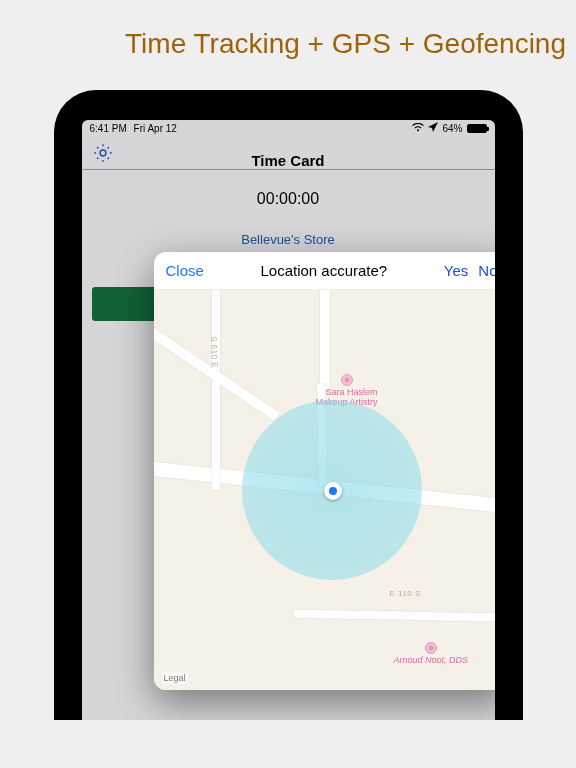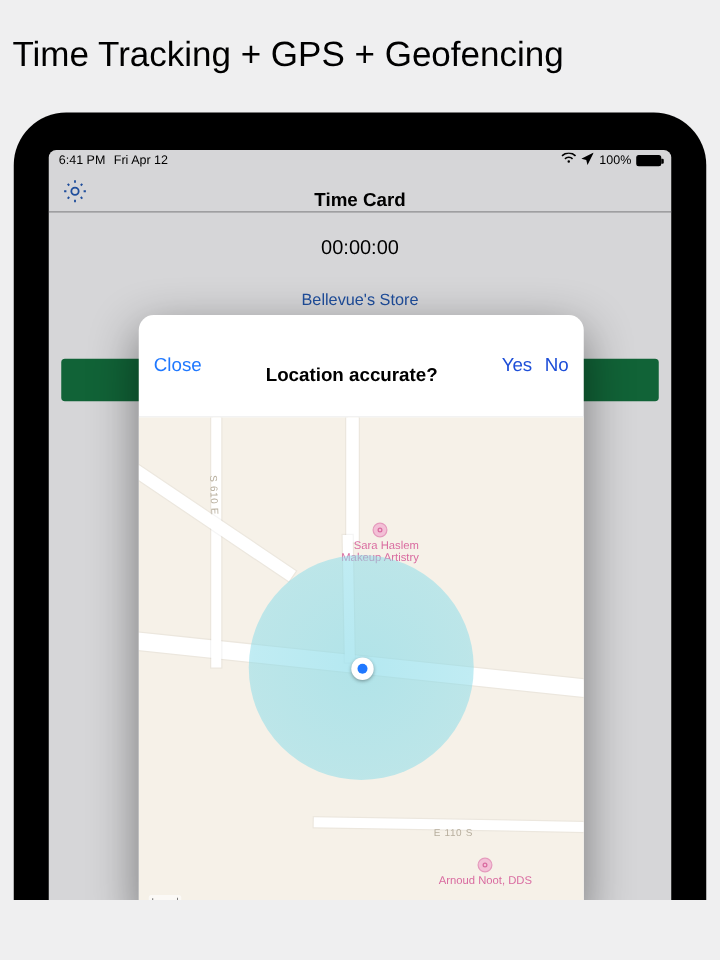--- a/index.html
+++ b/index.html
@@ -1,29 +1,29 @@
 <!DOCTYPE html>
 <html><head>
 <meta charset="utf-8">
 <style>
   * { box-sizing: border-box; margin: 0; padding: 0; }
   html, body { width: 576px; height: 768px; overflow: hidden; font-family: -apple-system, "Helvetica Neue", Arial, sans-serif; }
   body { background:#efeff0; display:flex; flex-direction:column; }
 
   .marketing-header {
-    text-align:left;
+    text-align:right;
     font-size:28px;
     padding:28px 10px 30px;
-    color:#000000;
+    color:#a16207;
     font-weight:400;
   }
 
   .device {
     position:relative;
-    width:554px;
+    width:469px;
     height:630px;
     margin:0 auto;
     background:#000;
     border-radius:42px 42px 0 0;
     padding:30px 28px 0;
   }
   .screen {
     position:relative;
     width:100%;
     height:100%;
@@ -70,24 +70,24 @@
   }
 
   
   .modal {
     position:absolute; left:72px; top:132px; width:356px;
     background:#fff; border-radius:12px; box-shadow:0 12px 38px rgba(0,0,0,.45);
     overflow:hidden;
   }
   .modal-header {
     display:flex; align-items:center; justify-content:space-between;
-    padding:24px 12px; font-size:15px; border-bottom:1px solid #eee;
+    padding:10px 12px; font-size:15px; border-bottom:1px solid #eee;
   }
   .modal-header .close { color:#1f78ff; }
-  .modal-header .title { font-weight:700;margin-top:16px; }
+  .modal-header .title { font-weight:400; }
   .modal-header .yn { color:#1d4ed8; display:flex; gap:10px; }
 
   .map {
     position:relative; width:100%; height:400px;
     background:#f6f1e8;
     overflow:hidden;
   }
   .road {
     position:absolute; background:#fff;
     box-shadow:0 0 0 1px rgba(0,0,0,.04);
@@ -96,28 +96,28 @@
   .road.v1 { left:166px; top:-20px; width:10px; height:120px; }
   .road.v2 { left:58px; top:-20px; width:8px; height:220px; }
   .road.diag { left:-60px; top:66px; width:200px; height:10px; transform:rotate(34deg); }
   .road.h2 { left:140px; top:322px; width:260px; height:8px; transform:rotate(1deg); }
   .road.v3 { left:164px; top:94px; width:8px; height:102px; transform:rotate(-1deg);}
 
   .poi { position:absolute; font-size:9px; color:#d96ba0; text-align:center; line-height:1.1; }
   .poi .dot { width:12px; height:12px; border-radius:50%; background:#f3c0d6; border:1px solid #e59bbd; margin:0 auto 2px; position:relative; }
   .poi .dot::after{ content:""; position:absolute; inset:3px; border:1px solid #d96ba0; border-radius:50%; }
   .poi1 { left:162px; top:84px; }
-  .poi2 { left:240px; top:352px; }
+  .poi2 { left:240px; top:352px;font-style:italic; }
 
   .street-label {
     position:absolute; font-size:8px; color:#b7ae9d;
     letter-spacing:.5px;
   }
   .sl1 { left:64px; top:46px; transform:rotate(88deg); transform-origin:left top;}
-  .sl2 { left:236px; top:328px; }
+  .sl2 { left:236px; top:299px; }
 
   .accuracy {
     position:absolute; left:88px; top:110px; width:180px; height:180px;
     border-radius:50%;
     background:radial-gradient(circle, rgba(140,220,233,.65) 0%, rgba(140,220,233,.55) 68%, rgba(140,220,233,.35) 100%);
   }
   .me-dot-outer {
     position:absolute; left:170px; top:192px; width:18px; height:18px;
     border-radius:50%; background:#fff; box-shadow:0 1px 3px rgba(0,0,0,.35);
     display:flex; align-items:center; justify-content:center;
@@ -147,21 +147,21 @@
           <span class="wifi-icon">
             <svg width="12" height="9" viewBox="0 0 12 9">
                 <path d="M6 8.2a1 1 0 100-2 1 1 0 000 2zm-2.6-2.7a3.7 3.7 0 015.2 0l.9-.9a5 5 0 00-7 0l.9.9zM1 3.1a7.1 7.1 0 0110 0l.9-.9a8.4 8.4 0 00-11.8 0L1 3.1z" fill="#000"></path>
               </svg>
           </span>
           <span class="nav-icon">
             <svg width="10" height="10" viewBox="0 0 10 10">
                 <path d="M0 5l10-5-5 10-1-4-4-1z" fill="#000"></path>
               </svg>
           </span>
-          <span>100%</span>
+          <span>64%</span>
           <span class="battery"></span>
         </div>
       </div>
 
       <div class="navbar">
         <span class="gear">
           <svg width="22" height="22" viewBox="0 0 24 24" fill="none" stroke="#2b6cd8" stroke-width="1.6">
             <circle cx="12" cy="12" r="3.2"></circle>
             <path d="M12 2.5v2M12 19.5v2M21.5 12h-2M4.5 12h-2M18.4 5.6l-1.4 1.4M7 17l-1.4 1.4M18.4 18.4L17 17M7 7 5.6 5.6"></path>
           </svg>

